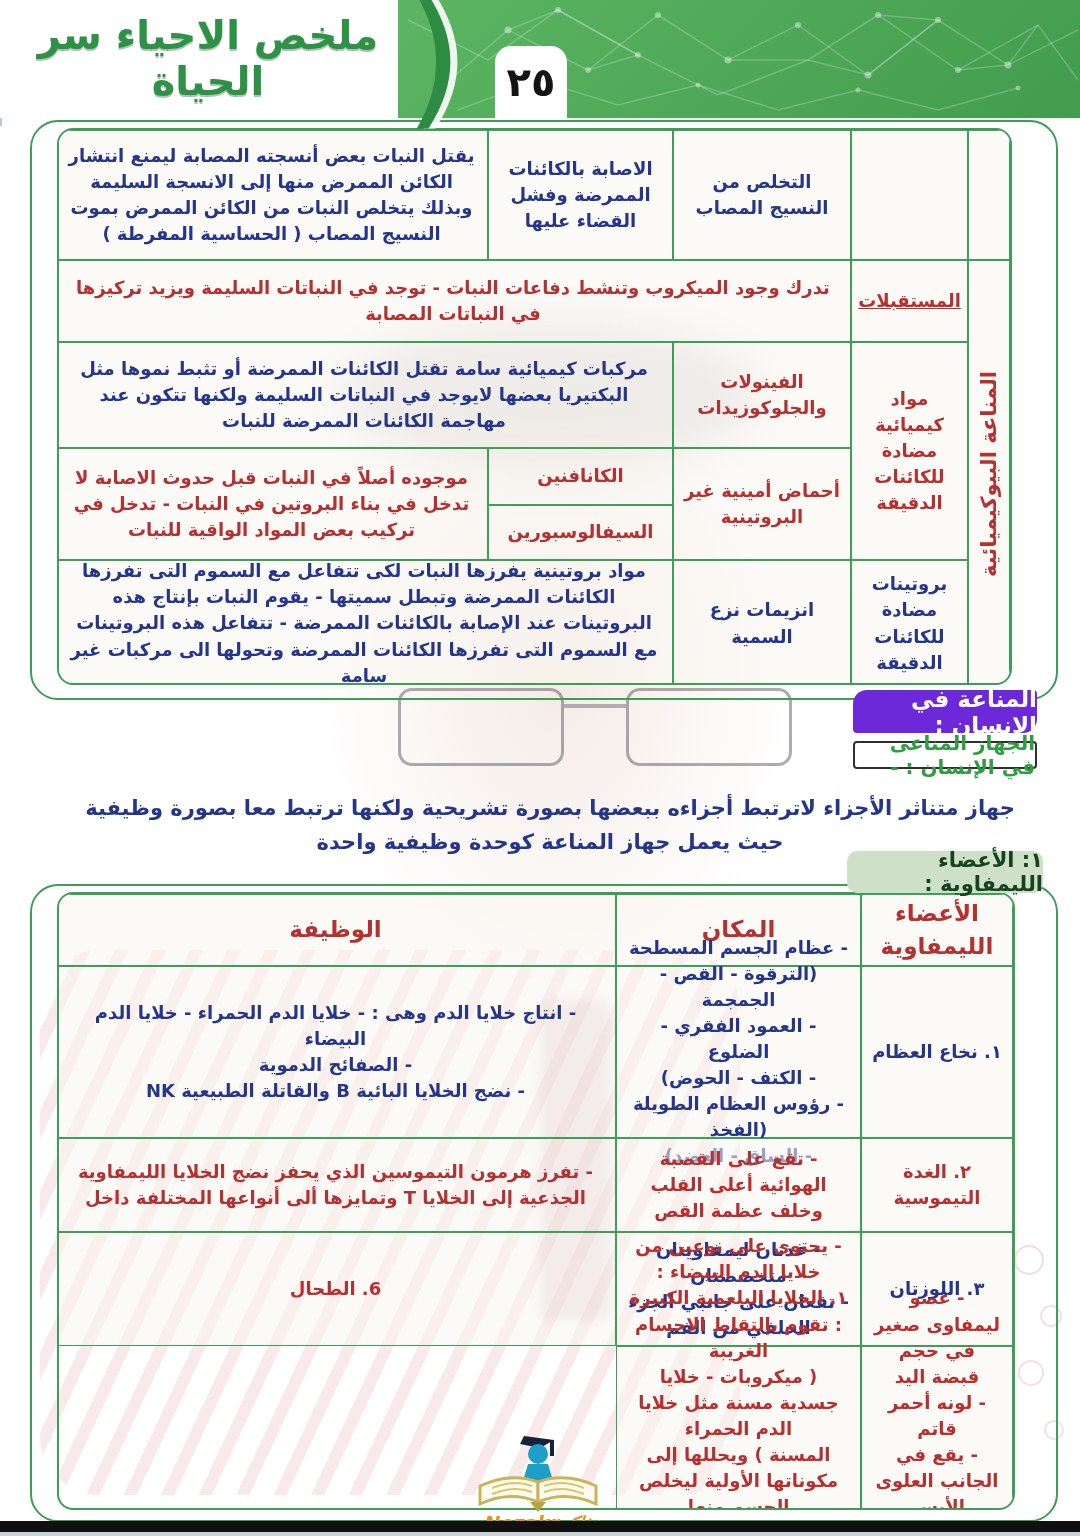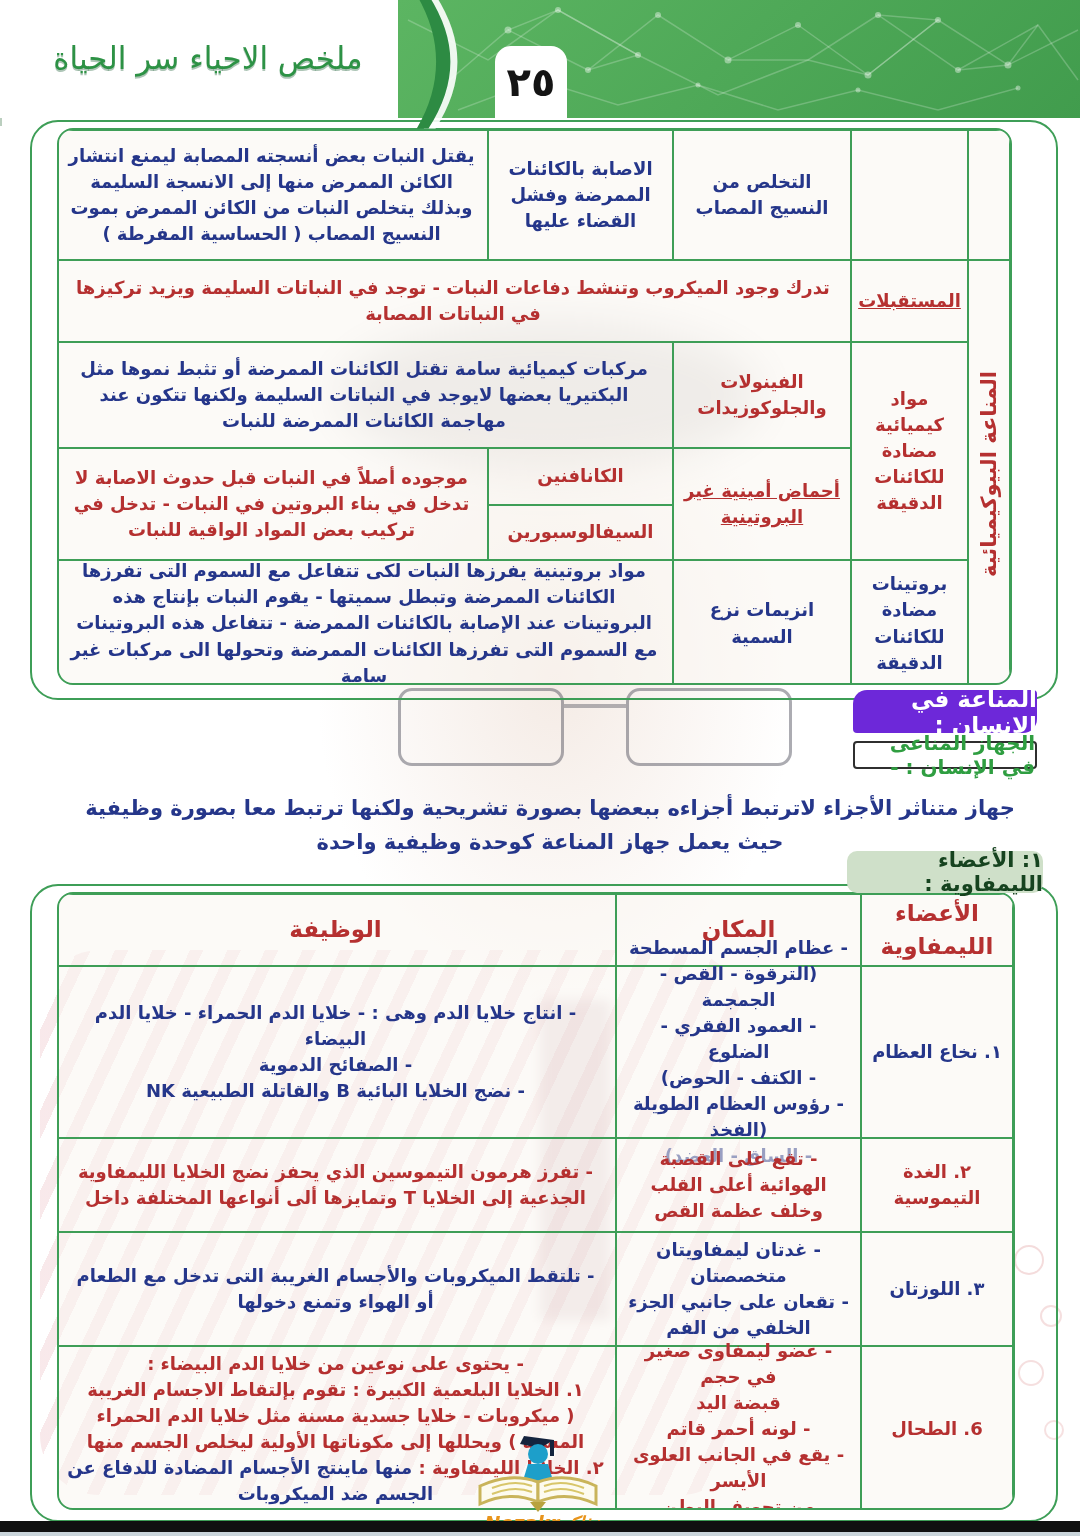--- a/index.html
+++ b/index.html
@@ -30,21 +30,21 @@
   .bg-dna2{left:1040px;top:1305px;width:22px;height:22px;border:2px solid rgba(220,140,140,0.28);border-radius:50%;}
   .bg-dna3{left:1018px;top:1360px;width:26px;height:26px;border:2px solid rgba(220,140,140,0.28);border-radius:50%;}
   .bg-dna4{left:1044px;top:1420px;width:20px;height:20px;border:2px solid rgba(220,140,140,0.26);border-radius:50%;}
   .bg-corner{left:0;top:34px;width:20px;height:92px;border:2px solid rgba(170,195,176,0.8);border-right:0;border-bottom:0;border-top-right-radius:0;border-top-left-radius:14px;}
 
   
   .hdr{position:absolute;left:0;top:0;width:1080px;height:118px;background:#ffffff;z-index:3;}
   .hdr-green{position:absolute;left:398px;top:0;width:682px;height:118px;background:linear-gradient(135deg,#5cb562 0%,#419c4d 100%);}
   .hdr-green svg{position:absolute;left:0;top:0;}
   .hdr-title{position:absolute;right:672px;left:8px;top:8px;height:100px;display:flex;align-items:center;justify-content:center;
-    color:#2d9245;font-size:31px;font-weight:normal;letter-spacing:-1px;text-shadow:0 2px 0 rgba(20,90,45,0.35);text-align:center;}
+    color:#2d9245;font-size:40px;font-weight:bold;letter-spacing:-1px;text-shadow:0 2px 0 rgba(20,90,45,0.35);text-align:center;}
   .hdr-bracket{position:absolute;left:386px;top:-28px;width:96px;height:170px;color:#2d8b43;font-size:150px;font-weight:normal;
     text-shadow:7px 0 0 rgba(255,255,255,0.9);line-height:170px;text-align:center;z-index:4;}
   .hdr-tab{position:absolute;left:495px;top:46px;width:72px;height:72px;background:#ffffff;border-radius:16px 16px 0 0;z-index:5;
     display:flex;align-items:center;justify-content:center;color:#141414;font-size:40px;font-weight:bold;}
 
   
   .frame{position:absolute;border:2.5px solid var(--green);border-radius:28px;z-index:1;background:transparent;}
   .frame1{left:30px;top:120px;width:1028px;height:580px;}
   .frame2{left:30px;top:884px;width:1028px;height:638px;}
 
@@ -65,21 +65,21 @@
       display:flex;align-items:center;justify-content:center;font-size:21px;font-weight:bold;color:var(--red);}
   .t1-cat-empty{grid-column:2;grid-row:1;}
   .t1-r1-topic{grid-column:3;grid-row:1;}
   .t1-r1-trigger{grid-column:4;grid-row:1;}
   .t1-r1-desc{grid-column:5;grid-row:1;}
   .t1-r2-cat{grid-column:2;grid-row:2;text-decoration:underline;}
   .t1-r2-desc{grid-column:3/6;grid-row:2;}
   .t1-r3-cat{grid-column:2;grid-row:3/6;}
   .t1-r3-name{grid-column:3;grid-row:3;}
   .t1-r3-desc{grid-column:4/6;grid-row:3;}
-  .t1-r4-name{grid-column:3;grid-row:4/6;text-decoration:underline;}
+  .t1-r4-name{grid-column:3;grid-row:4/6;}
   .t1-r4-ex1{grid-column:4;grid-row:4;}
   .t1-r4-ex2{grid-column:4;grid-row:5;}
   .t1-r4-desc{grid-column:5;grid-row:4/6;}
   .t1-r5-cat{grid-column:2;grid-row:6;}
   .t1-r5-name{grid-column:3;grid-row:6;}
   .t1-r5-desc{grid-column:4/6;grid-row:6;}
 
   .t2{left:57px;top:892px;width:958px;height:618px;
       grid-template-columns:152px 245px 561px;
       grid-template-rows:72px 172px 94px 114px 166px;}
@@ -211,21 +211,20 @@
 - نضج الخلايا البائية B والقاتلة الطبيعية NK</div>
 
     <div class="c txt-red">٢. الغدة التيموسية</div>
     <div class="c txt-red">- تقع على القصبة الهوائية أعلى القلب وخلف عظمة القص</div>
     <div class="c txt-red">- تفرز هرمون التيموسين الذي يحفز نضج الخلايا الليمفاوية الجذعية إلى الخلايا T وتمايزها ألى أنواعها المختلفة داخل</div>
 
     <div class="c txt-blue">٣. اللوزتان</div>
     <div class="c txt-blue pre">- غدتان ليمفاويتان متخصصتان
 - تقعان على جانبي الجزء
 الخلفي من الفم</div>
-    <div class="c txt-blue">- تلتقط الميكروبات والأجسام الغريبة التى تدخل مع الطعام أو الهواء وتمنع دخولها</div>
 
     <div class="c txt-red">6. الطحال</div>
     <div class="c txt-red pre">- عضو ليمفاوى صغير في حجم
 قبضة اليد
 - لونه أحمر قاتم
 - يقع في الجانب العلوى الأيسر
 من تجويف البطن</div>
     <div class="c fn">
       <div class="txt-red pre">- يحتوى على نوعين من خلايا الدم البيضاء :
 ١. الخلايا البلعمية الكبيرة : تقوم بإلتقاط الاجسام الغريبة

